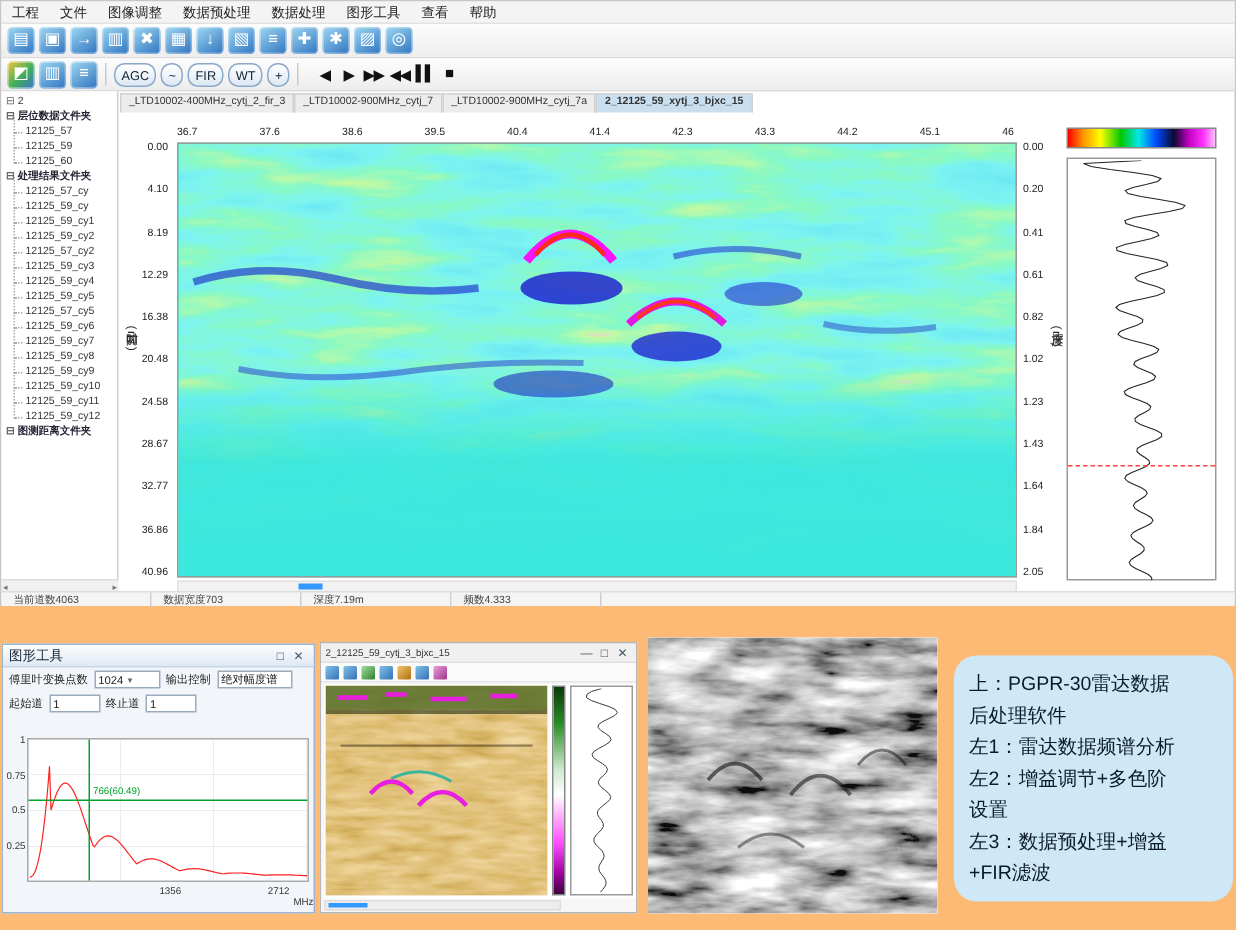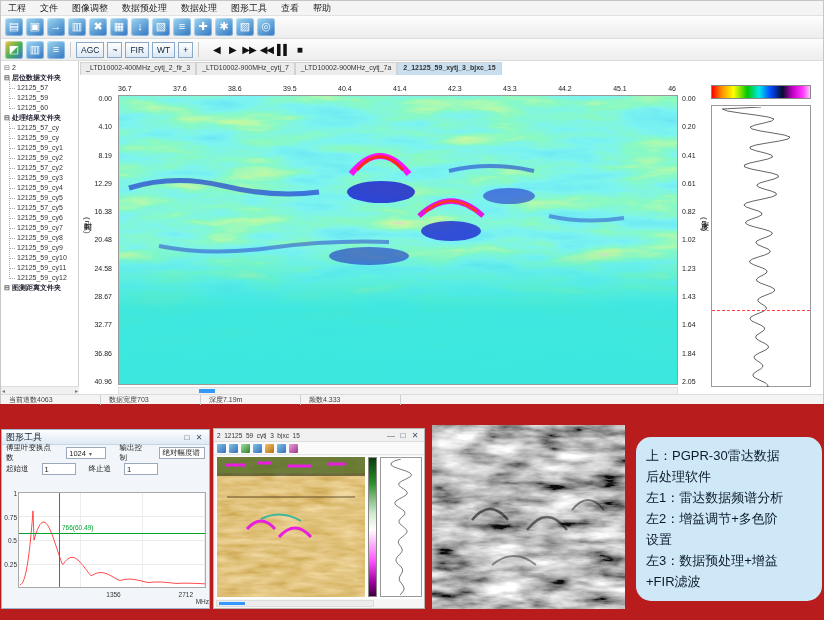--- a/index.html
+++ b/index.html
@@ -1,34 +1,34 @@
 <!DOCTYPE html>
 <html><head>
 <meta charset="utf-8">
 <style>
   *{margin:0;padding:0;box-sizing:border-box;}
   html,body{background:#fff;}
-  .screen{position:relative;width:824px;height:620px;background:#b91c1c;overflow:hidden;
+  .screen{position:relative;width:824px;height:620px;background:#fdba74;overflow:hidden;
           font-family:"Liberation Sans",sans-serif;color:#222;}
 
   
   .app{position:absolute;left:0;top:0;width:824px;height:404px;background:#fff;border:1px solid #c6c6c6;}
   .menubar{position:absolute;left:0;top:0;width:100%;height:15px;background:#f4f4f4;
            border-bottom:1px solid #e2e2e2;display:flex;align-items:center;font-size:9px;}
   .menubar span{padding:0 7px;cursor:default;}
   .toolbar{position:absolute;left:0;width:100%;display:flex;align-items:center;gap:3px;padding:0 4px;
            background:linear-gradient(#fdfdfd,#ededed);border-bottom:1px solid #dcdcdc;}
   .tb1{top:15px;height:23px;}
   .tb2{top:38px;height:22px;}
   .tbi{width:18px;height:18px;border-radius:3px;color:#fff;font-size:11px;line-height:17px;text-align:center;
        background:linear-gradient(145deg,#9fd8f2,#2f74c0);box-shadow:inset 0 0 0 1px rgba(255,255,255,.35);}
   .tb2 .tbi:first-child{background:linear-gradient(135deg,#f5c33b,#3fae5a 55%,#3b6fd0);}
   .vsep{width:1px;height:15px;background:#c9c9c9;margin:0 2px;}
   .tbtn{height:16px;border:1px solid #8aa8c8;background:linear-gradient(#ffffff,#dce8f4);
-        font-size:8.5px;padding:0 4px;line-height:14px;color:#123;border-radius:0;font-family:inherit;}
+        font-size:8.5px;padding:0 4px;line-height:14px;color:#123;border-radius:7px;font-family:inherit;}
   .pbwrap{display:flex;align-items:center;gap:4px;margin-left:6px;}
   .pbwrap span{font-size:10px;color:#111;min-width:12px;text-align:center;letter-spacing:-1px;}
 
   
   .tree{position:absolute;left:0;top:60px;width:78px;height:325px;background:#fff;border-right:1px solid #cfcfcf;
         font-size:7px;line-height:10px;color:#333;overflow:hidden;padding:2px 0 0 3px;white-space:nowrap;}
   .tree .tw{color:#666;margin-right:2px;font-size:7px;}
   .tree .grp{font-weight:bold;color:#223;}
   .tree .kid{padding-left:13px;position:relative;}
   .tree .kid::before{content:"";position:absolute;left:5px;top:-5px;width:5px;height:10px;
@@ -69,21 +69,21 @@
   .statusbar{position:absolute;left:0;top:393px;width:100%;height:10px;background:#f4f4f4;border-top:1px solid #dcdcdc;
              display:flex;font-size:7px;color:#444;align-items:center;}
   .statusbar span{padding:0 8px;border-right:1px solid #cfcfcf;min-width:100px;}
 
   
   .spwin{position:absolute;left:1px;top:429px;width:209px;height:180px;border:1px solid #9ab5cd;background:#f2f6fa;}
   .sp-title{height:15px;background:linear-gradient(#fdfdfe,#dfe9f3);border-bottom:1px solid #c5d6e6;
             display:flex;align-items:center;font-size:9px;padding:0 4px;color:#123;}
   .sp-title .t{flex:1;}
   .wbtn{width:12px;text-align:center;font-size:8px;color:#456;}
-  .srow{display:flex;align-items:center;gap:13px;height:16px;padding:0 4px;font-size:7.5px;}
+  .srow{display:flex;align-items:center;gap:4px;height:16px;padding:0 4px;font-size:7.5px;}
   .field{border:1px solid #9aaabb;background:#fff;height:12px;font-size:7.5px;padding:0 2px;
          display:flex;align-items:center;white-space:nowrap;}
   .field.sel::after{content:"▾";margin-left:3px;font-size:6px;color:#567;}
   .sp-plot{position:absolute;left:2px;top:62px;width:205px;height:114px;font-size:6.5px;color:#333;}
   .sp-ylabs{position:absolute;left:0;top:-2px;width:13px;height:78px;display:flex;flex-direction:column;
             justify-content:space-between;align-items:flex-end;}
   .sp-box{position:absolute;left:14px;top:0;width:188px;height:96px;background:#fff;border:1px solid #aaa;
           background-image:repeating-linear-gradient(to bottom,transparent 0 23px,#ececec 23px 24px),
                            repeating-linear-gradient(to right,transparent 0 61px,#ececec 61px 62px);}
   .sp-box svg{position:absolute;left:0;top:0;}

